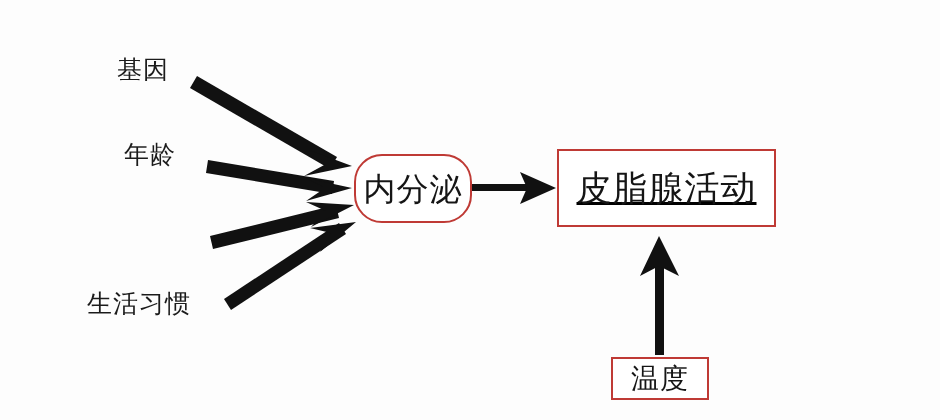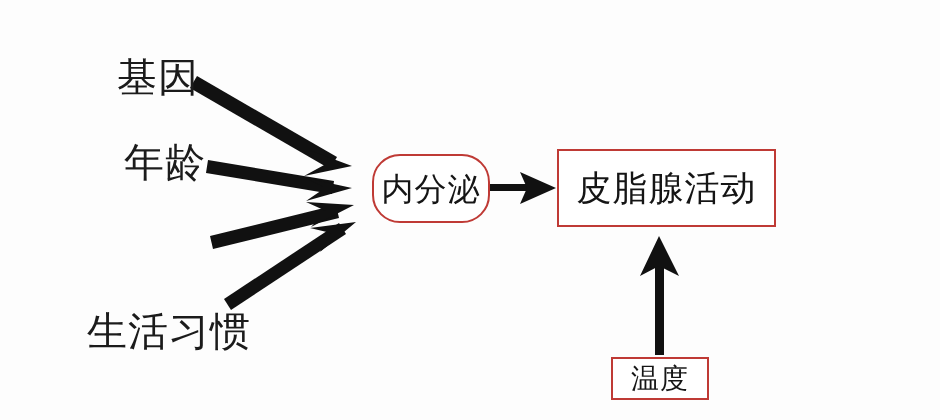--- a/index.html
+++ b/index.html
@@ -21,21 +21,21 @@
   #arrow-layer {
     position: absolute;
     left: 0;
     top: 0;
     width: 940px;
     height: 420px;
   }
   .node-label {
     position: absolute;
     color: #1b1b1b;
-    font-size: 40px;
+    font-size: 25px;
     line-height: 1;
     letter-spacing: 1px;
     white-space: nowrap;
     font-family: "DejaVu Sans", "Liberation Sans", sans-serif;
   }
   .node-box {
     position: absolute;
     box-sizing: border-box;
     border: 2px solid #bf3a35;
     background: #ffffff;
@@ -44,45 +44,46 @@
     justify-content: center;
   }
   .node-box .box-text {
     color: #151515;
     line-height: 1;
     white-space: nowrap;
     letter-spacing: 1px;
     font-family: "DejaVu Sans", "Liberation Sans", sans-serif;
   }
   #node-endocrine {
-    left: 372px;
+    left: 354px;
     top: 154px;
     width: 118px;
     height: 69px;
     border-radius: 28px;
   }
   #node-endocrine .box-text { font-size: 32px; }
   #node-sebaceous {
     left: 557px;
     top: 149px;
     width: 219px;
     height: 78px;
+    text-decoration: underline;
   }
   #node-sebaceous .box-text { font-size: 35px; }
   #node-temperature {
     left: 611px;
     top: 357px;
     width: 98px;
     height: 43px;
   }
   #node-temperature .box-text { font-size: 28px; }
   #label-genes      { left: 117px; top: 57px; }
   #label-age        { left: 124px; top: 142px; text-align: center; }
   #label-gender     { left: 127px; top: 221px; }
-  #label-lifestyle  { left: 87px;  top: 291px; margin-top: 20px; }
+  #label-lifestyle  { left: 87px;  top: 291px; }
 </style>
 </head>
 <body>
 
 <div id="diagram-canvas">
 
   <svg id="arrow-layer" viewBox="0 0 940 420" xmlns="http://www.w3.org/2000/svg">
 
     <g>
       <path d="M 197,76 L 337,157 L 330,169 L 190,88 Z" fill="#111111"></path>

